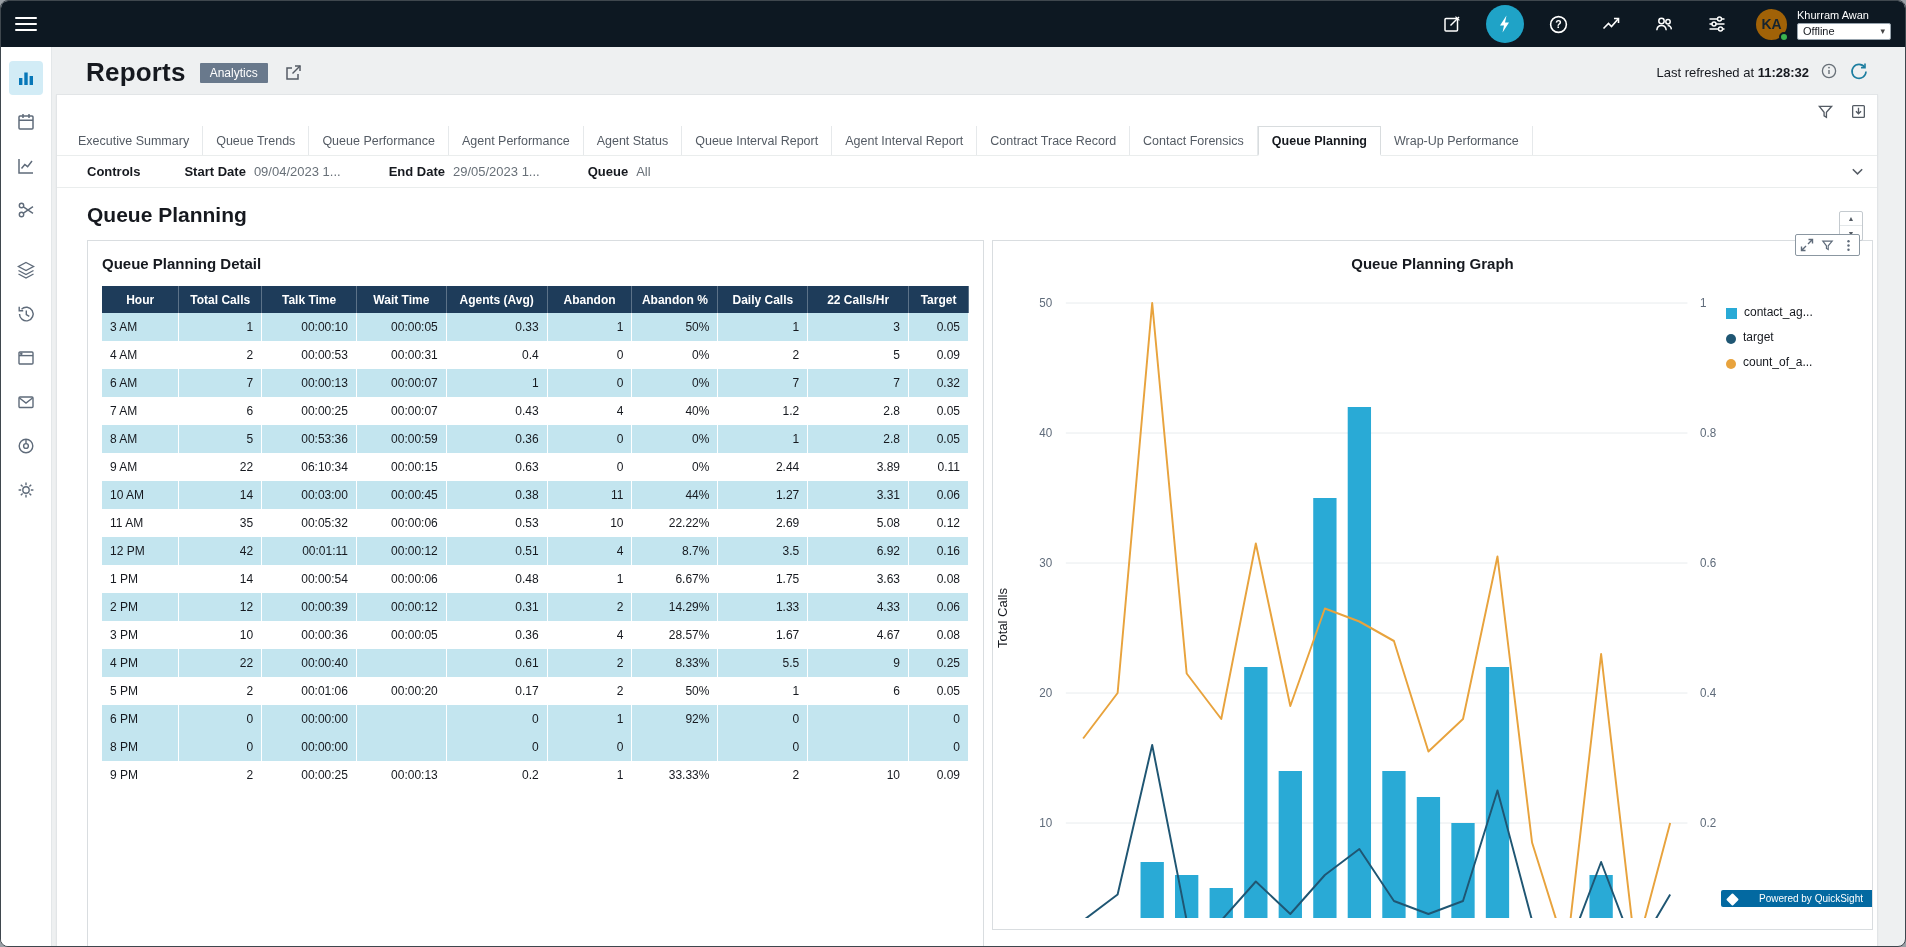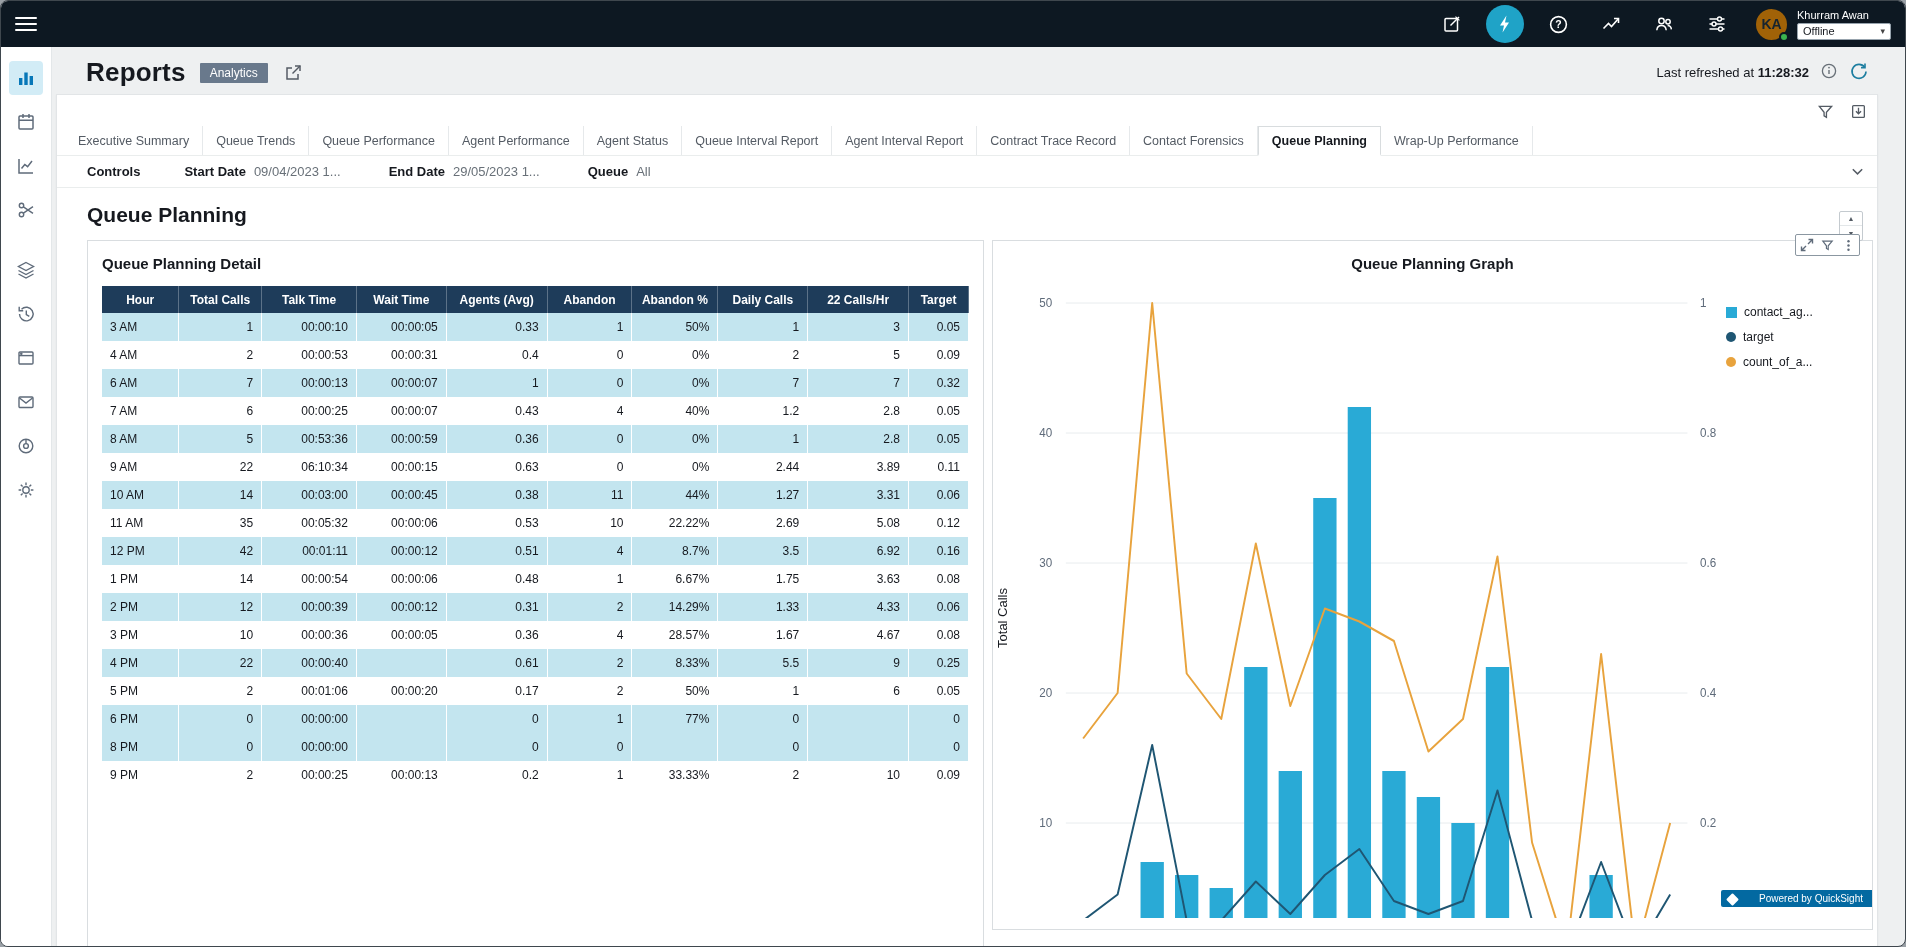--- a/index.html
+++ b/index.html
@@ -59,21 +59,21 @@
   th{background:#1e3c5a;color:#fff;font-size:12px;font-weight:bold;height:27px;text-align:center;border-right:1px solid rgba(255,255,255,.28);padding:0 5px;white-space:nowrap;cursor:pointer}
   td{height:28px;font-size:12px;color:#16191f;text-align:right;padding:0 8px;border-right:1px solid #fff;white-space:nowrap;overflow:hidden;background:#fff}
   tr.tint td{background:#c3e5ef}
   td.hour{text-align:left}
   .chart-panel{flex:1;height:690px;overflow:visible}
   .chart-title{text-align:center;margin-top:14px;font-size:15px;font-weight:bold;color:#16191f}
   .chart-mount svg{display:block;margin-top:6px}
   svg text.tick{font-size:12px;fill:#5f6b7a;font-family:"Liberation Sans",sans-serif}
   svg text.ylab{font-size:13px;fill:#16191f;font-family:"Liberation Sans",sans-serif}
   .chart-legend{position:absolute;top:64px;right:8px;width:138px;display:flex;flex-direction:column;gap:11px;z-index:3}
-  .legend-item{display:flex;align-items:center;gap:7px;font-size:12px;color:#16191f;white-space:nowrap;overflow:hidden;cursor:pointer}
+  .legend-item{display:flex;align-items:flex-end;gap:7px;font-size:12px;color:#16191f;white-space:nowrap;overflow:hidden;cursor:pointer}
   .legend-marker{flex:none;display:inline-block}
   .legend-marker.square{width:11px;height:11px}
   .legend-marker.circle{width:10px;height:10px;border-radius:50%}
   .widget-toolbar{position:absolute;top:-7px;right:12px;background:#fff;border:1px solid #8b97a1;border-radius:2px;display:flex;z-index:5}
   .widget-toolbar .wt-btn{width:21px;height:20px;display:flex;align-items:center;justify-content:center;cursor:pointer}
   .powered{position:absolute;bottom:22px;right:0;background:#0369a1;color:#fff;font-size:10px;padding:3px 9px 3px 7px;border-radius:2px 0 0 2px;display:flex;align-items:flex-end;gap:22px;z-index:3}
   .powered .pw-logo{width:9px;height:9px;background:#fff;transform:rotate(45deg);border-radius:1px}
 </style>
 </head>
 <body>
@@ -501,21 +501,21 @@
                     <td class="">6</td>
                     <td class="">0.05</td>
                   </tr>
                   <tr class="tint">
                     <td class="hour">6 PM</td>
                     <td class="">0</td>
                     <td class="">00:00:00</td>
                     <td class=""></td>
                     <td class="">0</td>
                     <td class="">1</td>
-                    <td class="">77%</td>
+                    <td class="">92%</td>
                     <td class="">0</td>
                     <td class=""></td>
                     <td class="">0</td>
                   </tr>
                   <tr class="tint">
                     <td class="hour">8 PM</td>
                     <td class="">0</td>
                     <td class="">00:00:00</td>
                     <td class=""></td>
                     <td class="">0</td>

